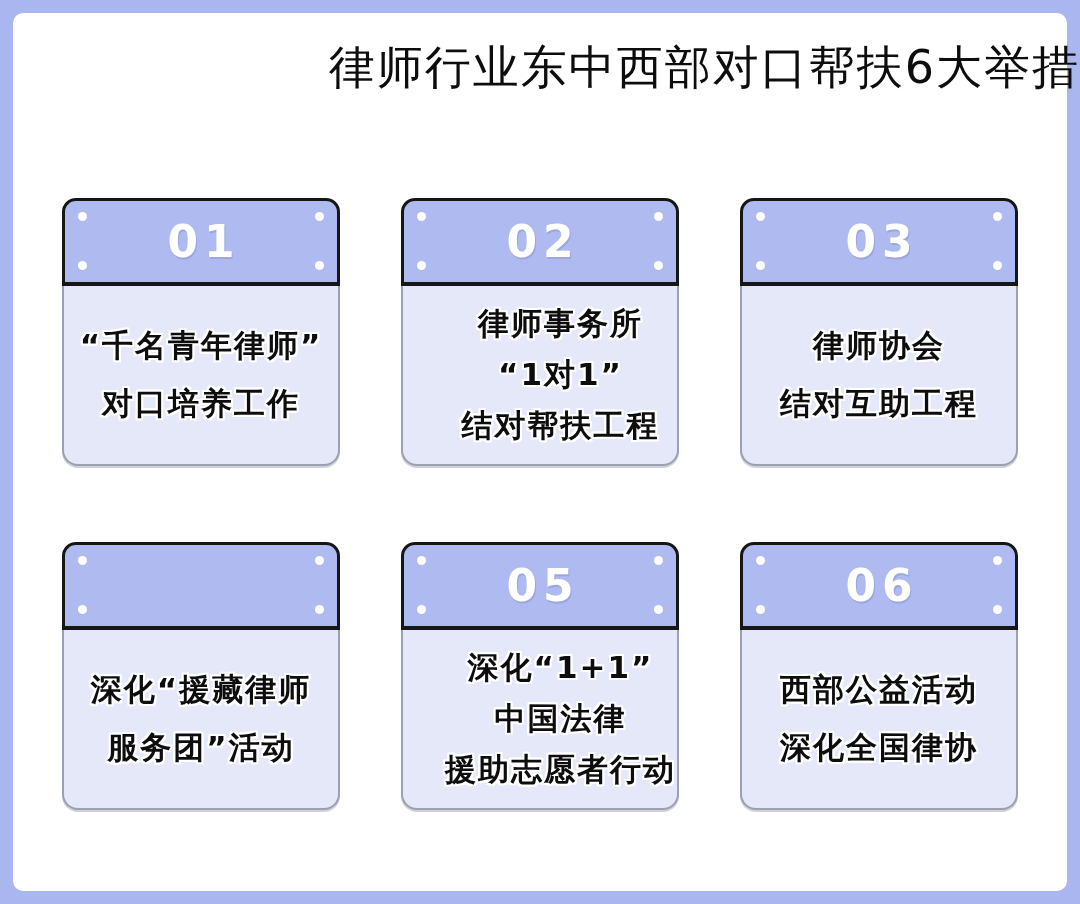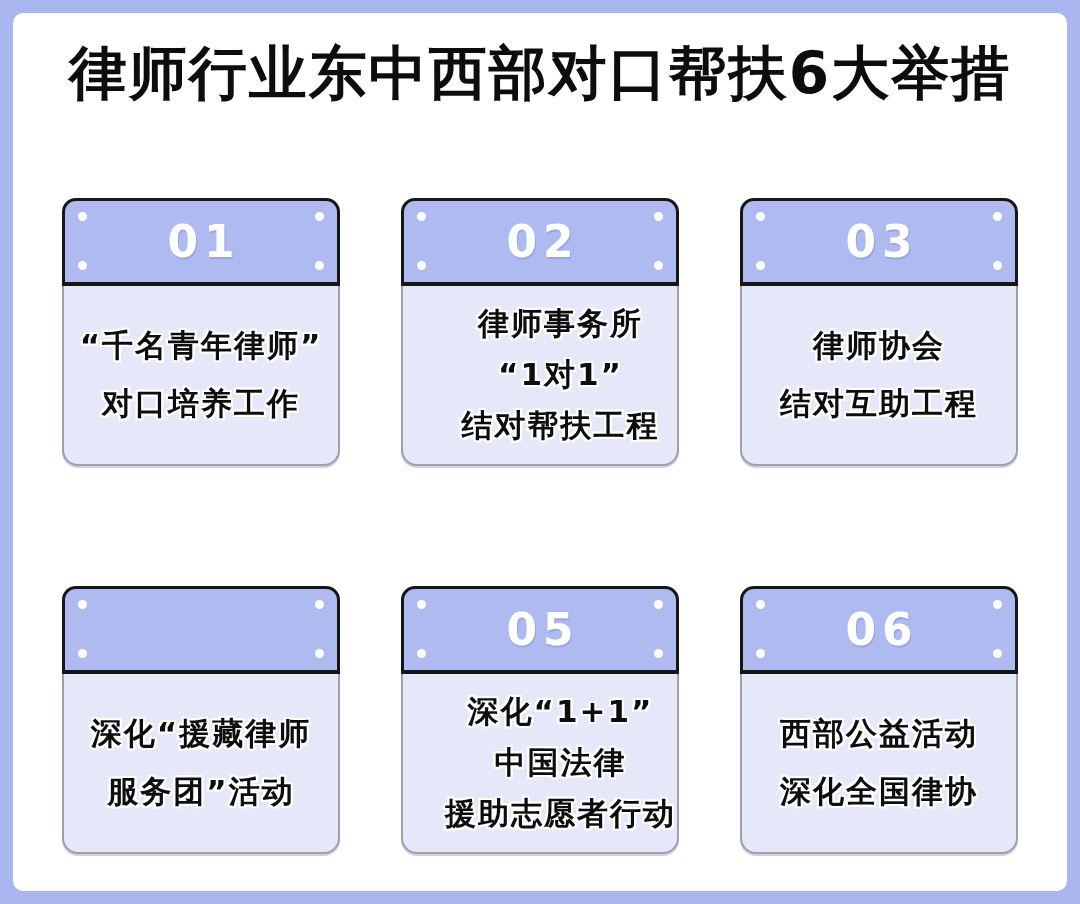--- a/index.html
+++ b/index.html
@@ -12,34 +12,34 @@
   }
   .canvas {
     position: absolute;
     left: 13px; top: 13px; right: 13px; bottom: 13px;
     background: #ffffff;
     border-radius: 10px;
   }
   .page-title {
     position: absolute;
     top: 42px; left: 0; right: 0;
-    text-align: center;
-    font-size: 58px;
-    font-weight: 700;
+    text-align: right;
+    font-size: 46px;
+    font-weight: 400;
     color: #0d0d0d;
     letter-spacing: 2px;
     line-height: 1.1;
   }
   .grid {
     position: absolute;
     top: 198px; left: 62px; right: 62px;
     display: grid;
     grid-template-columns: repeat(3, 278px);
     justify-content: space-between;
-    row-gap: 120px;
+    row-gap: 76px;
   }
   .card { width: 278px; height: 268px; }
   .card-header {
     position: relative;
     height: 88px;
     background: #aebaf0;
     border: 3px solid #161616;
     border-bottom-width: 4px;
     border-radius: 14px 14px 0 0;
     display: flex;

